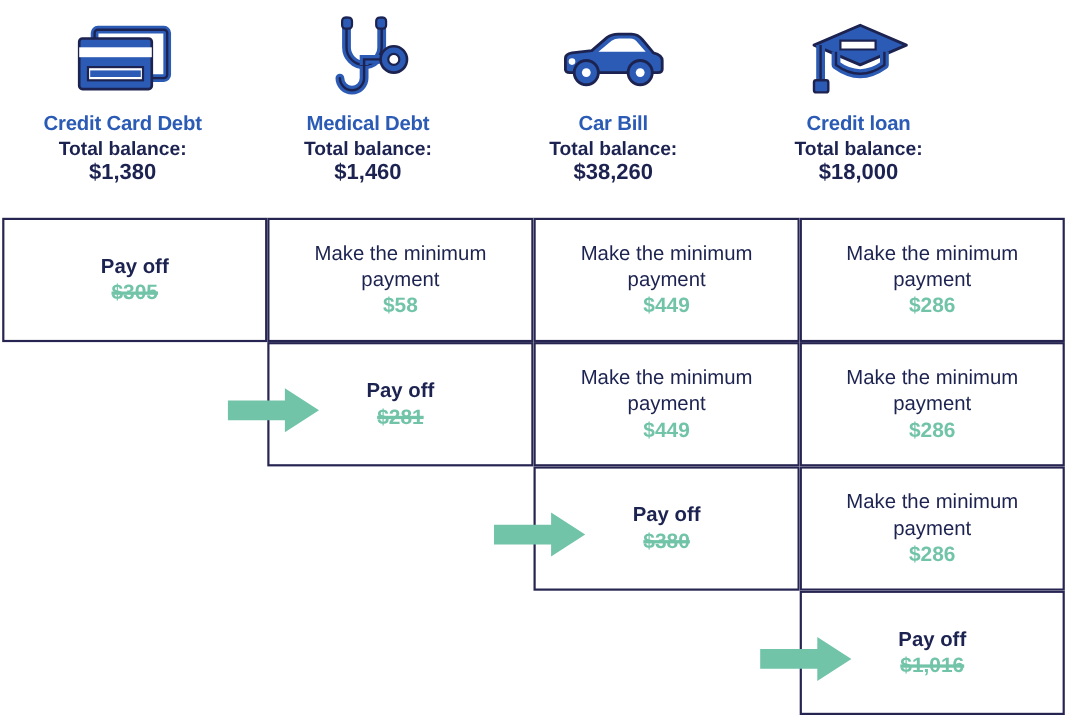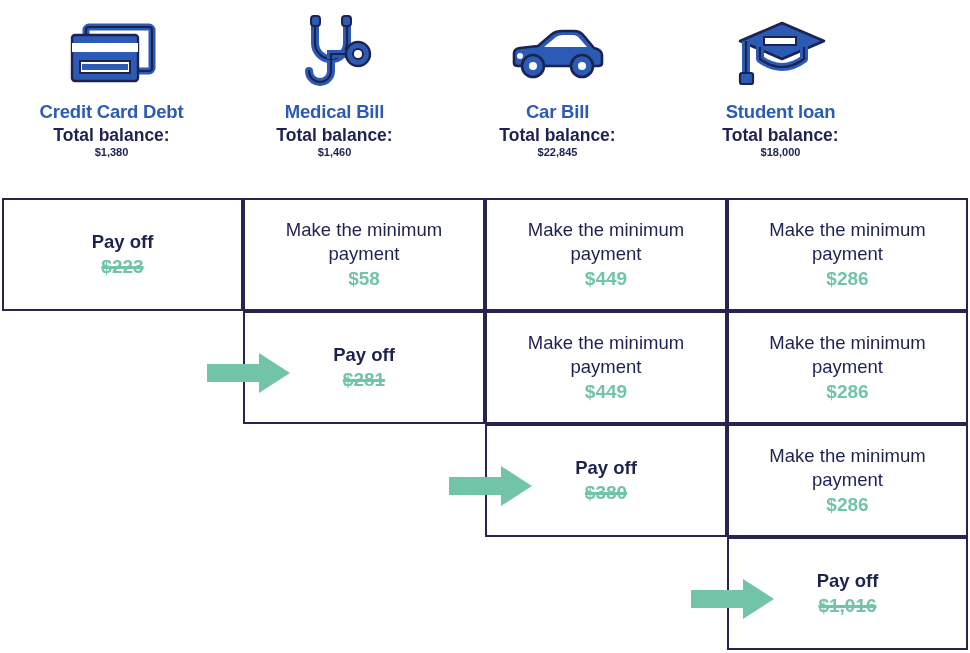--- a/index.html
+++ b/index.html
@@ -60,21 +60,21 @@
   }
   .balance-label {
     font-size: 17.5px;
     font-weight: bold;
     color: #1d2350;
     line-height: 1.18;
     margin-top: 4px;
     white-space: nowrap;
   }
   .balance-amount {
-    font-size: 11px;
+    font-size: 20px;
     font-weight: bold;
     color: #1d2350;
     line-height: 1.18;
     white-space: nowrap;
   }
 
   
   .grid {
     position: absolute;
     left: 0;
@@ -163,65 +163,65 @@
           <g stroke="#1d2350" stroke-width="2.2">
             <path d="M41 50 L41 45 L48 45 L61 45" fill="none" stroke="#2b5bb5" stroke-width="8"></path>
             <path d="M41 50 L41 45 L61 45" fill="none" stroke="#1d2350" stroke-width="2.2"></path>
           </g>
           <circle cx="68" cy="45" r="12" fill="#2b5bb5" stroke="#1d2350" stroke-width="2.4"></circle>
           <circle cx="68" cy="45" r="5" fill="#ffffff" stroke="#1d2350" stroke-width="2"></circle>
           <rect x="21" y="7" width="9" height="10" rx="3" fill="#2b5bb5" stroke="#1d2350" stroke-width="2"></rect>
           <rect x="52" y="7" width="9" height="10" rx="3" fill="#2b5bb5" stroke="#1d2350" stroke-width="2"></rect>
         </svg>
       </div>
-      <div class="debt-title">Medical Bill</div>
+      <div class="debt-title">Medical Debt</div>
       <div class="balance-label">Total balance:</div>
       <div class="balance-amount">$1,460</div>
     </div>
 
     <div class="header-col">
       <div class="icon-wrap">
         <svg width="108" height="58" viewBox="0 0 108 58">
           <path d="M10 38 L10 28 Q10 24 16 23 L34 21 L48 9 Q52 6 58 6 L70 6 Q76 6 80 11 L90 23 Q98 25 98 30 L98 38 Q98 41 94 41 L14 41 Q10 41 10 38 Z" fill="#2b5bb5" stroke="#1d2350" stroke-width="2.6" stroke-linejoin="round"></path>
           <path d="M40 22 L52 12 Q55 10 59 10 L69 10 Q73 10 76 14 L83 22 Z" fill="#ffffff"></path>
           <circle cx="29" cy="41" r="11" fill="#2b5bb5" stroke="#1d2350" stroke-width="2.6"></circle>
           <circle cx="29" cy="41" r="4" fill="#ffffff"></circle>
           <circle cx="78" cy="41" r="11" fill="#2b5bb5" stroke="#1d2350" stroke-width="2.6"></circle>
           <circle cx="78" cy="41" r="4" fill="#ffffff"></circle>
           <circle cx="16" cy="31" r="3" fill="#ffffff"></circle>
         </svg>
       </div>
       <div class="debt-title">Car Bill</div>
       <div class="balance-label">Total balance:</div>
-      <div class="balance-amount">$22,845</div>
+      <div class="balance-amount">$38,260</div>
     </div>
 
     <div class="header-col">
       <div class="icon-wrap">
         <svg width="94" height="78" viewBox="0 0 94 78">
           <path d="M48 8 L90 26 L48 44 L6 26 Z" fill="#2b5bb5" stroke="#1d2350" stroke-width="2.6" stroke-linejoin="round"></path>
           <path d="M30 22 L62 22 L62 30 L30 30 Z" fill="#ffffff" stroke="#1d2350" stroke-width="2"></path>
           <path d="M26 32 L26 44 Q48 60 70 44 L70 32" fill="none" stroke="#2b5bb5" stroke-width="8" stroke-linejoin="round"></path>
           <path d="M26 32 L26 44 Q48 60 70 44 L70 32" fill="none" stroke="#1d2350" stroke-width="2.2" stroke-linejoin="round"></path>
           <path d="M12 26 L12 62" stroke="#2b5bb5" stroke-width="8"></path>
           <path d="M12 26 L12 62" stroke="#1d2350" stroke-width="2.2" fill="none"></path>
           <rect x="6" y="58" width="13" height="11" rx="2" fill="#2b5bb5" stroke="#1d2350" stroke-width="2.2"></rect>
         </svg>
       </div>
-      <div class="debt-title">Student loan</div>
+      <div class="debt-title">Credit loan</div>
       <div class="balance-label">Total balance:</div>
       <div class="balance-amount">$18,000</div>
     </div>
   </div>
 
   <div class="grid">
 
     <div class="cell" style="left:2px; top:2px; width:241px; height:113px;">
       <div class="cell-action payoff">Pay off</div>
-      <div class="cell-amount struck">$223</div>
+      <div class="cell-amount struck">$305</div>
     </div>
     <div class="cell" style="left:243px; top:2px; width:242px; height:113px;">
       <div class="cell-action">Make the minimum payment</div>
       <div class="cell-amount">$58</div>
     </div>
     <div class="cell" style="left:485px; top:2px; width:242px; height:113px;">
       <div class="cell-action">Make the minimum payment</div>
       <div class="cell-amount">$449</div>
     </div>
     <div class="cell" style="left:727px; top:2px; width:241px; height:113px;">

